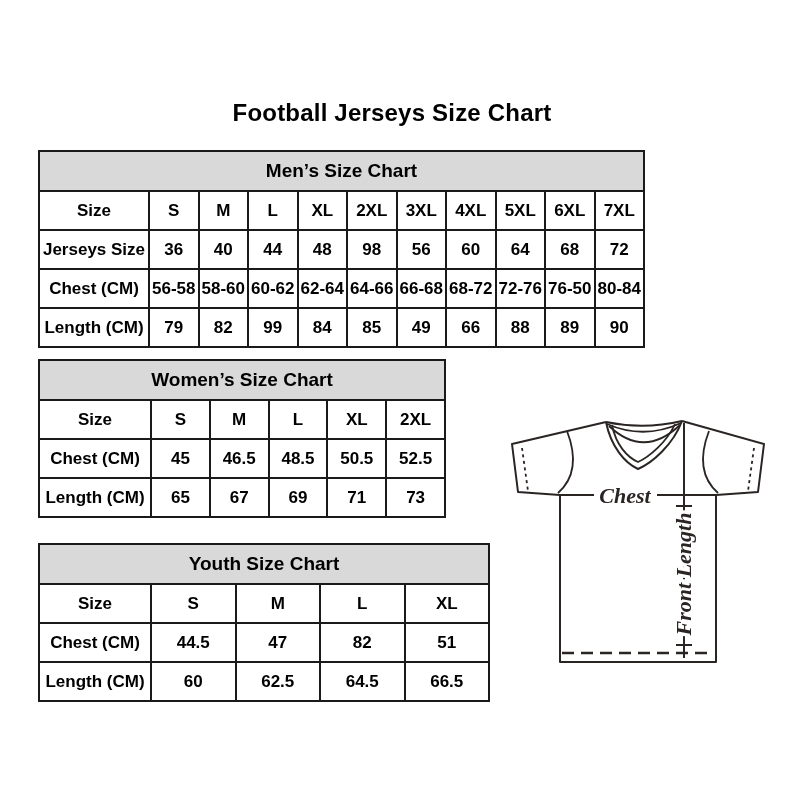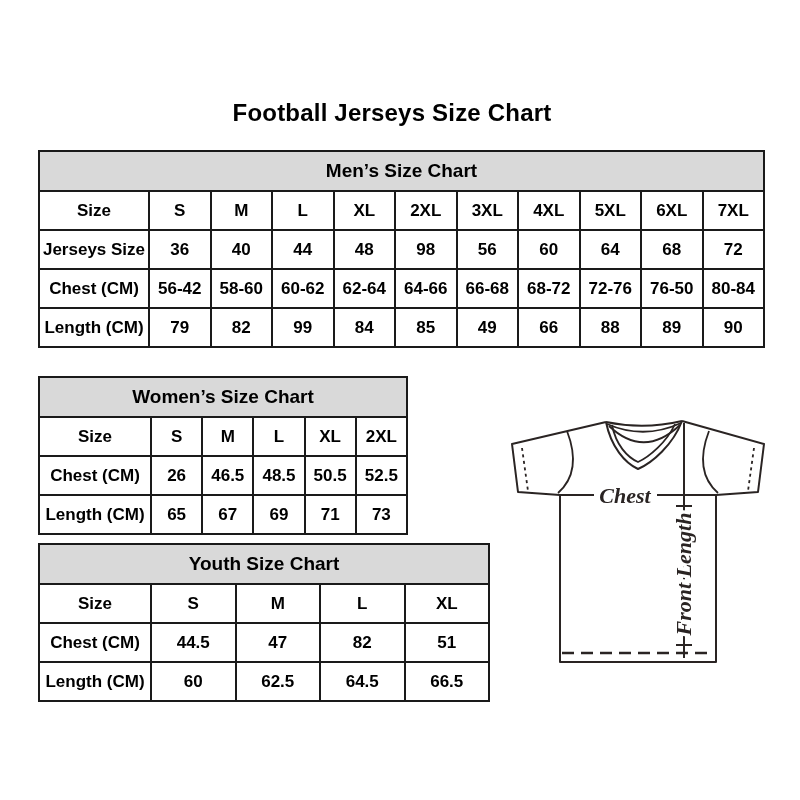--- a/index.html
+++ b/index.html
@@ -7,22 +7,22 @@
     --table-border:#1a1a1a;
     --text:#000000;
     --diagram-stroke:#2a2423;
   }
   html,body{margin:0;padding:0;background:#ffffff;}
   .canvas{position:relative;width:800px;height:800px;background:#ffffff;overflow:hidden;
           font-family:"Liberation Sans",sans-serif;}
   .title{position:absolute;top:99px;left:0;width:784px;text-align:center;
          font-size:24px;font-weight:bold;color:var(--text);letter-spacing:0.2px;}
   .tbl{position:absolute;}
-  #mens  {left:38px;top:150px;width:727px;border-radius:14px;}
-  #womens{left:38px;top:376px;width:370px;}
+  #mens  {left:38px;top:150px;width:607px;border-radius:14px;}
+  #womens{left:38px;top:359px;width:408px;}
   #youth {left:38px;top:543px;width:452px;border-radius:23px;}
   .tbl table{width:100%;border-collapse:collapse;table-layout:fixed;
              font-family:"Liberation Sans",sans-serif;font-weight:bold;color:var(--text);}
   .tbl th,.tbl td{border:2px solid var(--table-border);text-align:center;
                   vertical-align:middle;padding:0;overflow:hidden;}
   .tbl th.hdr{background:var(--header-bg);height:38px;font-size:19px;}
   .tbl td{height:37px;font-size:17px;}
   #mens   col.first{width:110px;}
   #womens col.first{width:112px;}
   #youth  col.first{width:112px;}
@@ -83,21 +83,21 @@
             <td>48</td>
             <td>98</td>
             <td>56</td>
             <td>60</td>
             <td>64</td>
             <td>68</td>
             <td>72</td>
           </tr>
           <tr>
             <td>Chest (CM)</td>
-            <td>56-42</td>
+            <td>56-58</td>
             <td>58-60</td>
             <td>60-62</td>
             <td>62-64</td>
             <td>64-66</td>
             <td>66-68</td>
             <td>68-72</td>
             <td>72-76</td>
             <td>76-50</td>
             <td>80-84</td>
           </tr>
@@ -134,21 +134,21 @@
           <tr>
             <td>Size</td>
             <td>S</td>
             <td>M</td>
             <td>L</td>
             <td>XL</td>
             <td>2XL</td>
           </tr>
           <tr>
             <td>Chest (CM)</td>
-            <td>26</td>
+            <td>45</td>
             <td>46.5</td>
             <td>48.5</td>
             <td>50.5</td>
             <td>52.5</td>
           </tr>
           <tr>
             <td>Length (CM)</td>
             <td>65</td>
             <td>67</td>
             <td>69</td>

